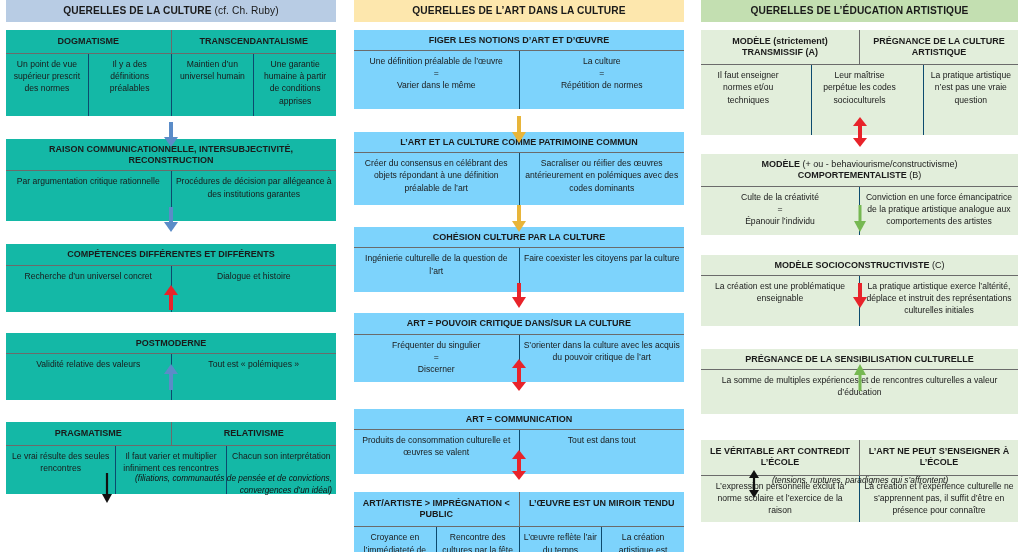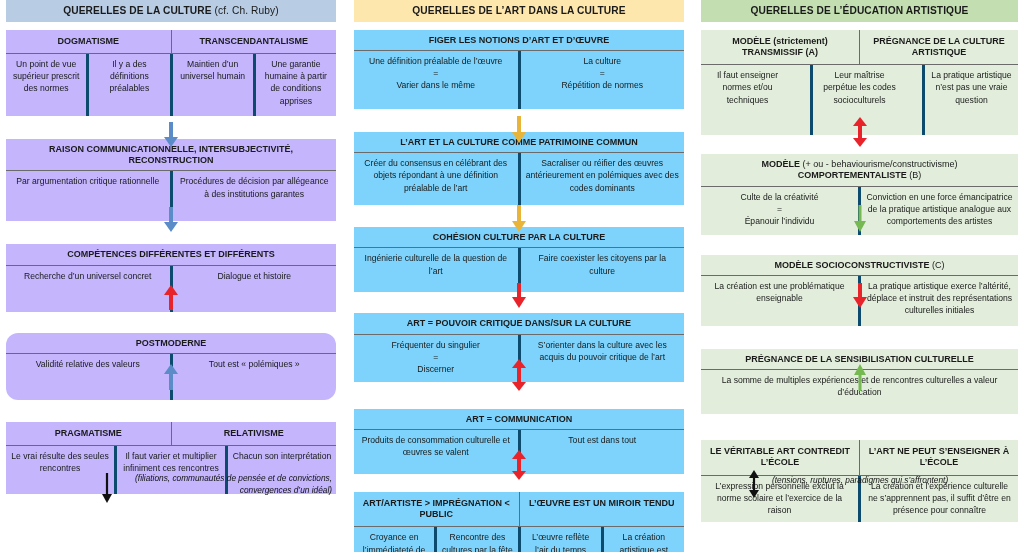--- a/index.html
+++ b/index.html
@@ -27,21 +27,21 @@
     padding:5px 2px 5px;
     line-height:1.15;
   }
   .banner .light{font-weight:normal;}
   .col-a .banner{background:#b8cce4;}
   .col-b .banner{background:#fde7ad;}
   .col-c .banner{background:#c3dfb1;}
 
   
   .block{box-sizing:border-box;}
-  .col-a .block{background:#c4b5fd;}
+  .col-a .block{background:#14b8a6;}
   .col-b .block{background:#7dd3fc;}
   .col-c .block{background:#e2eedb;}
 
   .block-title{
     text-align:center;
     font-weight:bold;
     font-size:9px;
     padding:5px 4px 4px;
     line-height:1.25;
     border-bottom:1px solid #6b6b6b;
@@ -49,21 +49,21 @@
   .block-title .light{font-weight:normal;}
 
   .cells{display:flex;align-items:stretch;}
   .cell{
     flex:1 1 0;
     text-align:center;
     padding:4px 4px 6px;
     line-height:1.42;
     box-sizing:border-box;
   }
-  .cell + .cell{border-left:3px solid #0c4a6e;text-align:center;}
+  .cell + .cell{border-left:1px solid #0c4a6e;text-align:center;}
 
   
   .subhead{display:flex;align-items:stretch;}
   .subhead .sh{
     flex:1 1 0;
     text-align:center;
     font-weight:bold;
     font-size:9px;
     padding:6px 4px 6px;
     line-height:1.25;
@@ -122,21 +122,21 @@
     </div>
 
     <div class="block" style="margin-top:23px;">
       <div class="block-title">COMPÉTENCES DIFFÉRENTES ET DIFFÉRENTS</div>
       <div class="cells" style="min-height:46px;">
         <div class="cell">Recherche d’un universel concret</div>
         <div class="cell">Dialogue et histoire</div>
       </div>
     </div>
 
-    <div class="block" style="margin-top:21px;border-radius:12px;">
+    <div class="block" style="margin-top:21px;">
       <div class="block-title">POSTMODERNE</div>
       <div class="cells" style="min-height:46px;">
         <div class="cell">Validité relative des valeurs</div>
         <div class="cell">Tout est « polémiques »</div>
       </div>
     </div>
 
     <div class="block" style="margin-top:22px;">
       <div class="subhead">
         <div class="sh">PRAGMATISME</div>

